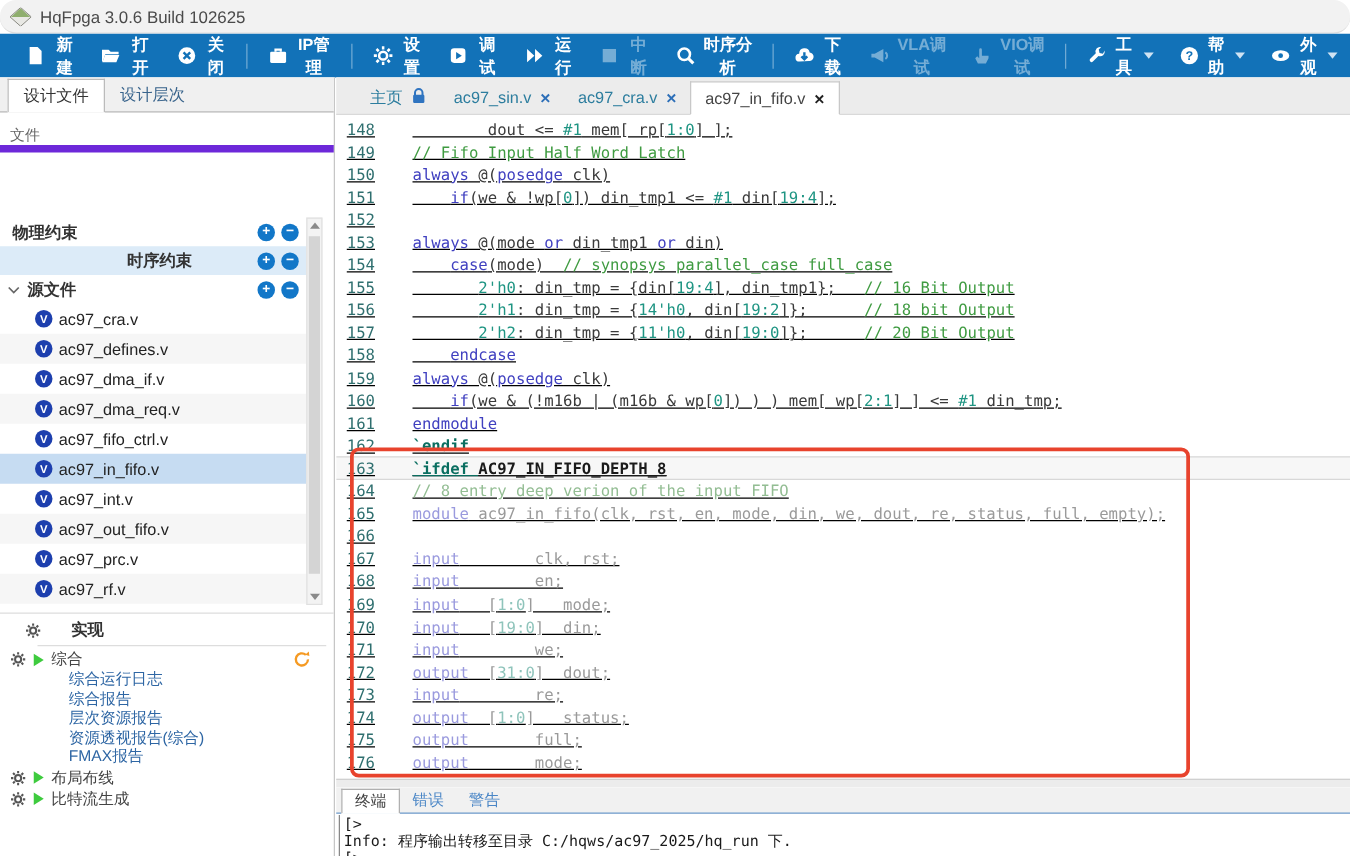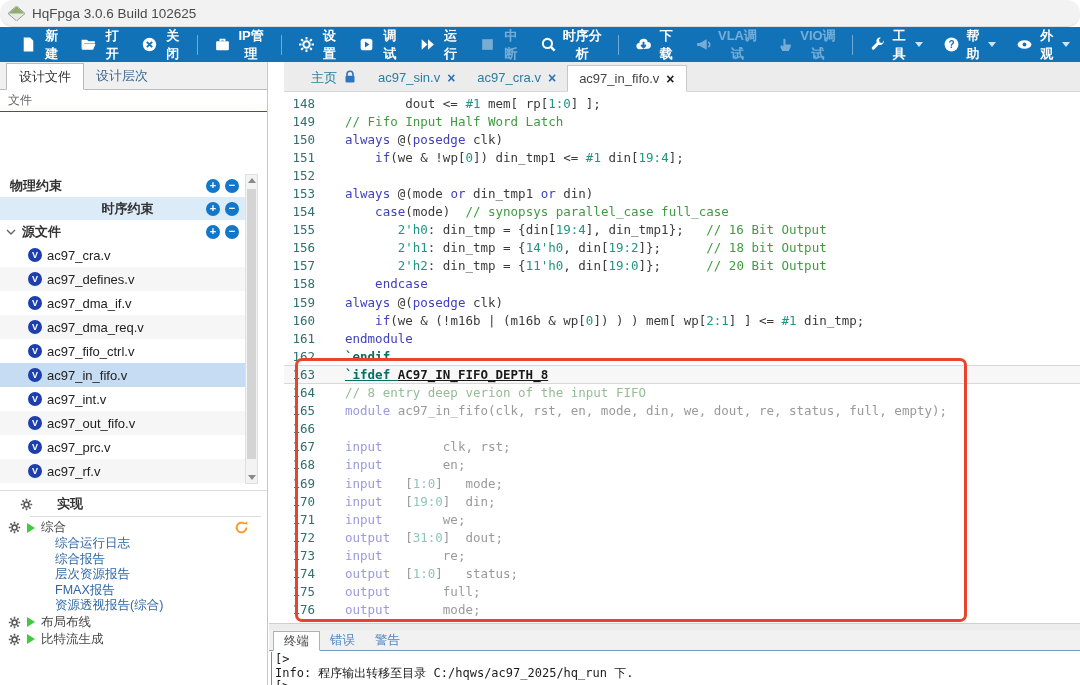--- a/index.html
+++ b/index.html
@@ -17,21 +17,21 @@
   .tb-item .ticon { width:17px; height:17px; display:inline-flex; }
   .tb-item.disabled { opacity:.42; }
   .tb-sep { width:1px; height:20px; background:rgba(255,255,255,.4); margin:0 6px; }
   .caret { width:0; height:0; border-left:4px solid transparent; border-right:4px solid transparent; border-top:5px solid #cfe3f3; margin-left:2px; }
 
   
   .sidebar { position:absolute; left:0; top:62px; width:268px; bottom:0; background:#fff; border-right:1px solid #c6c6c6; }
   .side-tabs { height:28px; background:#f0f0f0; border-bottom:1px solid #bbb; display:flex; align-items:flex-end; padding-left:6px; }
   .side-tab { height:27px; padding:0 12px; font-size:13px; display:flex; align-items:center; color:#39648c; }
   .side-tab.active { background:#fff; border:1px solid #bbb; border-bottom:1px solid #fff; color:#333; margin-bottom:-1px; }
-  .files-header { height:22px; border-bottom:1px solid #6d28d9; font-size:12px; color:#666; display:flex; align-items:center; padding-left:8px; }
+  .files-header { height:22px; border-bottom:6px solid #6d28d9; font-size:12px; color:#666; display:flex; align-items:center; padding-left:8px;margin-top:10px; }
   .tree { position:absolute; left:0; top:112px; width:245px; }
   .group-row { height:23px; display:flex; align-items:center; font-size:13px; font-weight:bold; color:#333; padding-left:10px; position:relative; }
   .group-row.hl { background:#dcebf8;justify-content:center; }
   .group-row .chev { margin-right:6px; margin-left:-4px; display:inline-flex; }
   .pm { position:absolute; display:flex; gap:5px; right:6px; }
   .pmbtn { width:14px; height:14px; border-radius:50%; background:#1277c8; color:#fff; font-size:11px; font-weight:bold; display:flex; align-items:center; justify-content:center; line-height:1; }
   .file-row { height:24px; display:flex; align-items:center; gap:5px; padding-left:28px; font-size:13px; color:#222; }
   .file-row:nth-child(odd) { background:#f6f6f6; }
   .file-row.selected { background:#c6dcf2; }
   .vicon { width:14px; height:14px; border-radius:50%; background:#1d3fae; color:#fff; font-size:9px; font-weight:bold; display:flex; align-items:center; justify-content:center; flex:0 0 14px; }
@@ -47,28 +47,28 @@
   .impl-header { display:flex; align-items:center; gap:24px; font-weight:bold; font-size:13px; padding-left:20px; height:18px; }
   .impl-rule { border-top:1px solid #ddd; margin:3px 6px 2px 30px; }
   .impl-row { display:flex; align-items:center; gap:6px; height:17px; padding-left:30px; position:relative; color:#444; }
   .impl-row.lv0 { padding-left:8px; }
   .gear12 { width:13px; height:13px; display:inline-flex; }
   .playtri { width:0; height:0; border-top:5px solid transparent; border-bottom:5px solid transparent; border-left:8px solid #3ecb3e; }
   .refresh { position:absolute; right:18px; width:15px; height:15px; display:inline-flex; }
   .impl-link { color:#2e66a4; padding-left:55px; height:15.5px; display:flex; align-items:center; font-size:12.5px; }
 
   
-  .editor { position:absolute; left:284px; top:62px; right:0; height:561px; background:#fff; }
+  .editor { position:absolute; left:269px; top:62px; right:0; height:561px; background:#fff; }
   .etabs { height:30px; background:#ececec; border-bottom:1px solid #d9d9d9; display:flex; align-items:flex-end; padding-left:16px; }
   .etab { height:27px; padding:0 11px; display:flex; align-items:center; gap:7px; font-size:13px; color:#2c7d9e; }
   .etab .x { font-weight:bold; color:#2d6fb8; font-size:14px; }
   .etab.active { background:#fff; border:1px solid #c8c8c8; border-bottom:1px solid #fff; color:#444; margin-bottom:-1px; }
   .etab.active .x { color:#222; }
   .code { position:absolute; left:0; top:30px; right:0; bottom:0; font-family:"DejaVu Sans Mono", monospace; font-size:12.5px; padding-top:2px; overflow:hidden; }
-  .crow { height:18.1px; display:flex; white-space:pre; align-items:center; }
+  .crow { height:18.1px; display:flex; white-space:pre; align-items:center;text-decoration:underline; }
   .crow.current { background:#f7f7f7; border-top:1px solid #d8d8d8; border-bottom:1px solid #d8d8d8; height:18.1px; }
   .crow.current .seg { text-decoration:underline; font-weight:bold; }
   .gut { width:44px; flex:0 0 44px; text-align:right; padding-right:13px; color:#2f6f6f; }
   .ctext { padding-left:17px; }
   .seg.k { color:#4040c0; } .seg.p { color:#3a3a3a; } .seg.n { color:#1f9583; }
   .seg.c { color:#3f9b41; } .seg.d { color:#0a6e60; font-weight:bold; } .seg.m { color:#1a1a1a; font-weight:bold; }
   .crow.dim .seg.k { color:#9a9ade; } .crow.dim .seg.p { color:#9a9a9a; }
   .crow.dim .seg.n { color:#8fc4bb; } .crow.dim .seg.c { color:#93bd93; }
   .annotation-rect { position:absolute; left:11px; top:296px; width:672px; height:264px; border:3px solid #e8432d; border-radius:7px; pointer-events:none; }
 
@@ -346,22 +346,22 @@
           <span class="refresh">
             <svg viewBox="0 0 16 16">
               <path d="M13.2 8a5.2 5.2 0 1 1-1.8-3.9" fill="none" stroke="#f59a23" stroke-width="2"></path>
               <path d="M13.9 1.3l.5 3.8-3.6-1z" fill="#f59a23"></path>
             </svg>
           </span>
         </div>
         <div class="impl-link">综合运行日志</div>
         <div class="impl-link">综合报告</div>
         <div class="impl-link">层次资源报告</div>
+        <div class="impl-link">资源透视报告(综合)</div>
         <div class="impl-link">FMAX报告</div>
-        <div class="impl-link">资源透视报告(综合)</div>
         <div class="impl-row lv0">
           <span class="gear12">
             <svg viewBox="0 0 16 16">
               <g stroke="#555" stroke-width="2" fill="none">
                 <circle cx="8" cy="8" r="3"></circle>
                 <path d="M8 1v2.3M8 12.7V15M1 8h2.3M12.7 8H15M3 3l1.7 1.7M11.3 11.3L13 13M13 3l-1.7 1.7M4.7 11.3L3 13"></path>
               </g>
             </svg>
           </span>
           <span class="playtri"></span>

